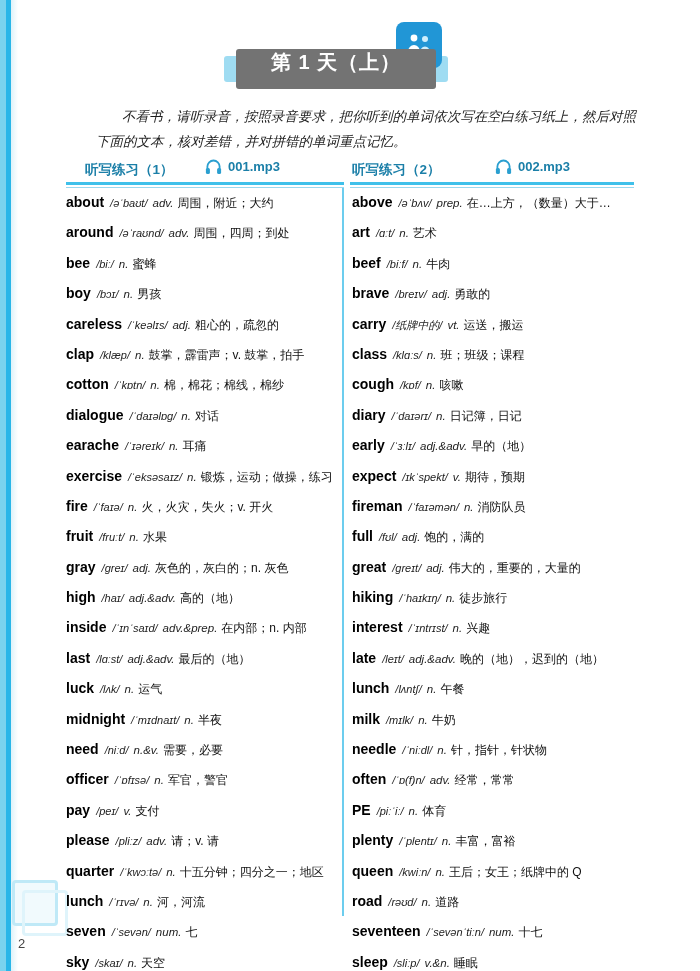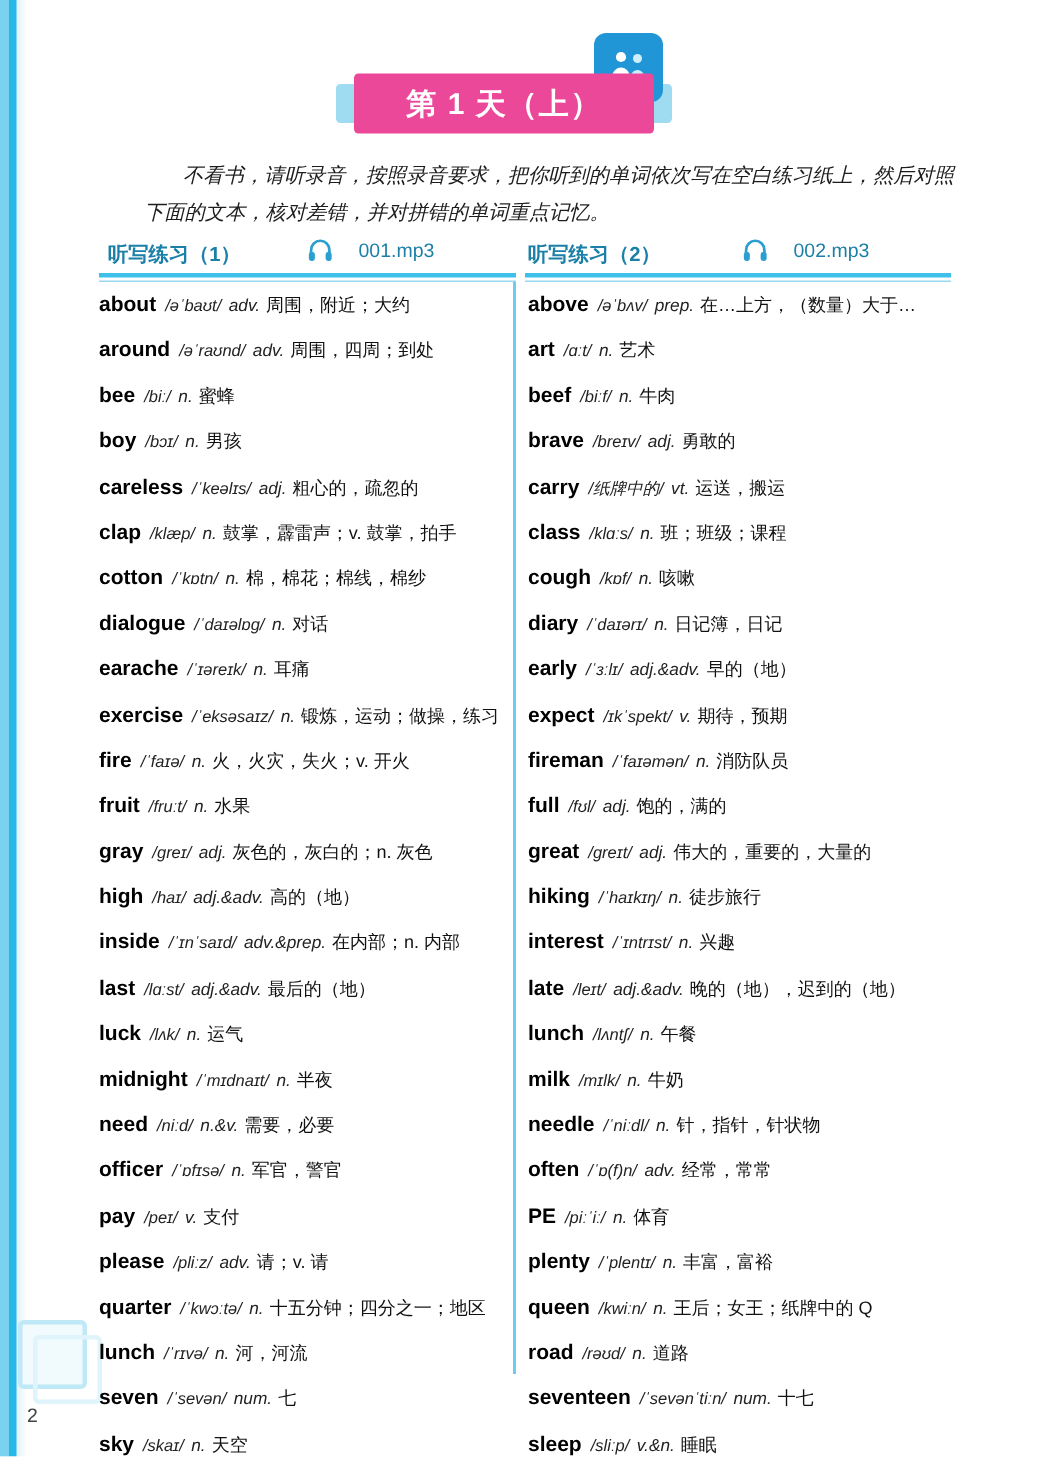--- a/index.html
+++ b/index.html
@@ -28,27 +28,27 @@
     border: 3px solid #bfe9f7; border-radius: 4px; background: #f1fafd;
   }
   .corner-deco2 {
     position: absolute; left: 22px; top: 890px; width: 46px; height: 46px;
     border: 3px solid #dff4fb; border-radius: 4px; background: transparent;
   }
 
   
   .banner {
     position: absolute; left: 236px; top: 49px; width: 200px; height: 40px;
-    background: #ec4899;
+    background: #737373;
     border-radius: 3px;
     color: #ffffff;
     font-size: 20px;
     font-weight: bold;
     letter-spacing: 1px;
-    display: flex; align-items: center; justify-content: center;
+    display: flex; justify-content: center;
   }
   .banner-tail-left {
     position: absolute; left: 224px; top: 56px; width: 16px; height: 26px;
     background: #9fdcf2; border-radius: 3px 0 0 3px;
   }
   .banner-tail-right {
     position: absolute; left: 432px; top: 56px; width: 16px; height: 26px;
     background: #9fdcf2; border-radius: 0 3px 3px 0;
   }
   .mascot {
@@ -65,26 +65,26 @@
     text-align: justify;
     font-style: italic;
   }
   .intro .indent { display: inline-block; width: 26px; }
 
   
   .sec-head {
     position: absolute; top: 161px;
     font-size: 13.5px; color: #1b7fa8; font-weight: bold;
   }
-  .sec-head.left { left: 56px; padding-left: 16px; }
+  .sec-head.left { left: 69px; padding-left: 16px; }
   .sec-head.right { left: 352px; }
   .audio {
     position: absolute; top: 158px;
-    font-size: 13px; color: #1b7fa8; font-weight: normal;
-    display: flex; align-items: center; gap: 17px;
+    font-size: 13px; color: #1b7fa8; font-weight: bold;
+    display: flex; align-items: center; gap: 6px;
   }
   .audio.left { left: 205px; }
   .audio.right { left: 495px; }
   .hp-icon { display: inline-block; width: 17px; height: 17px; }
 
   
   .rule {
     position: absolute; height: 3px; background: #3fc0ea;
   }
   .rule.r1 { left: 66px; top: 182px; width: 278px; }

